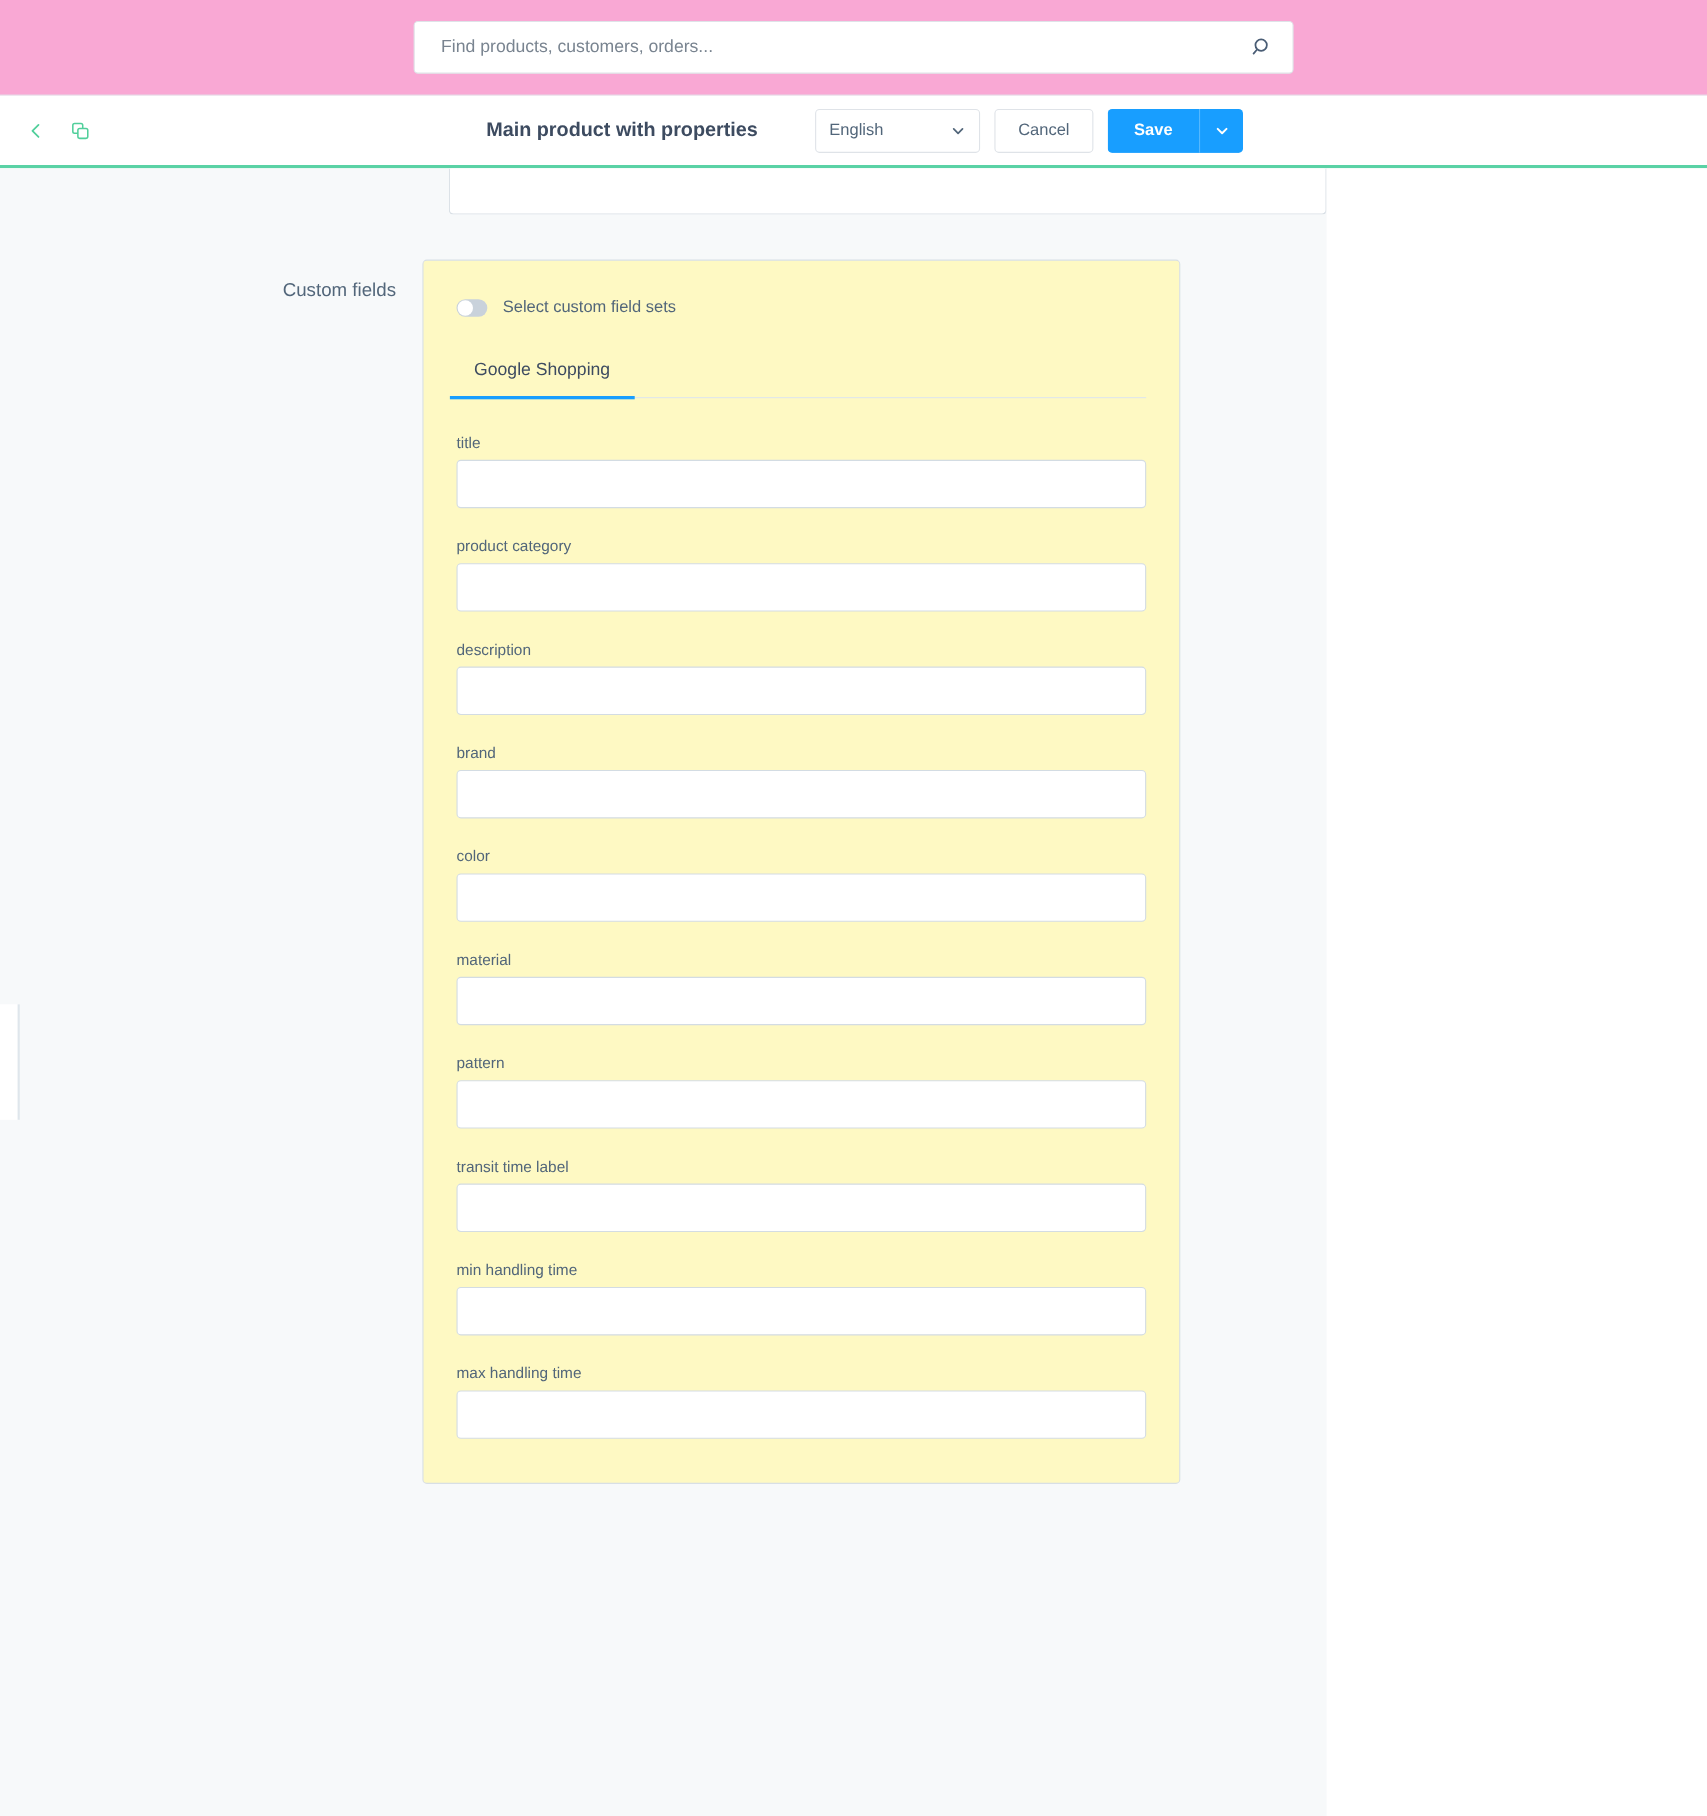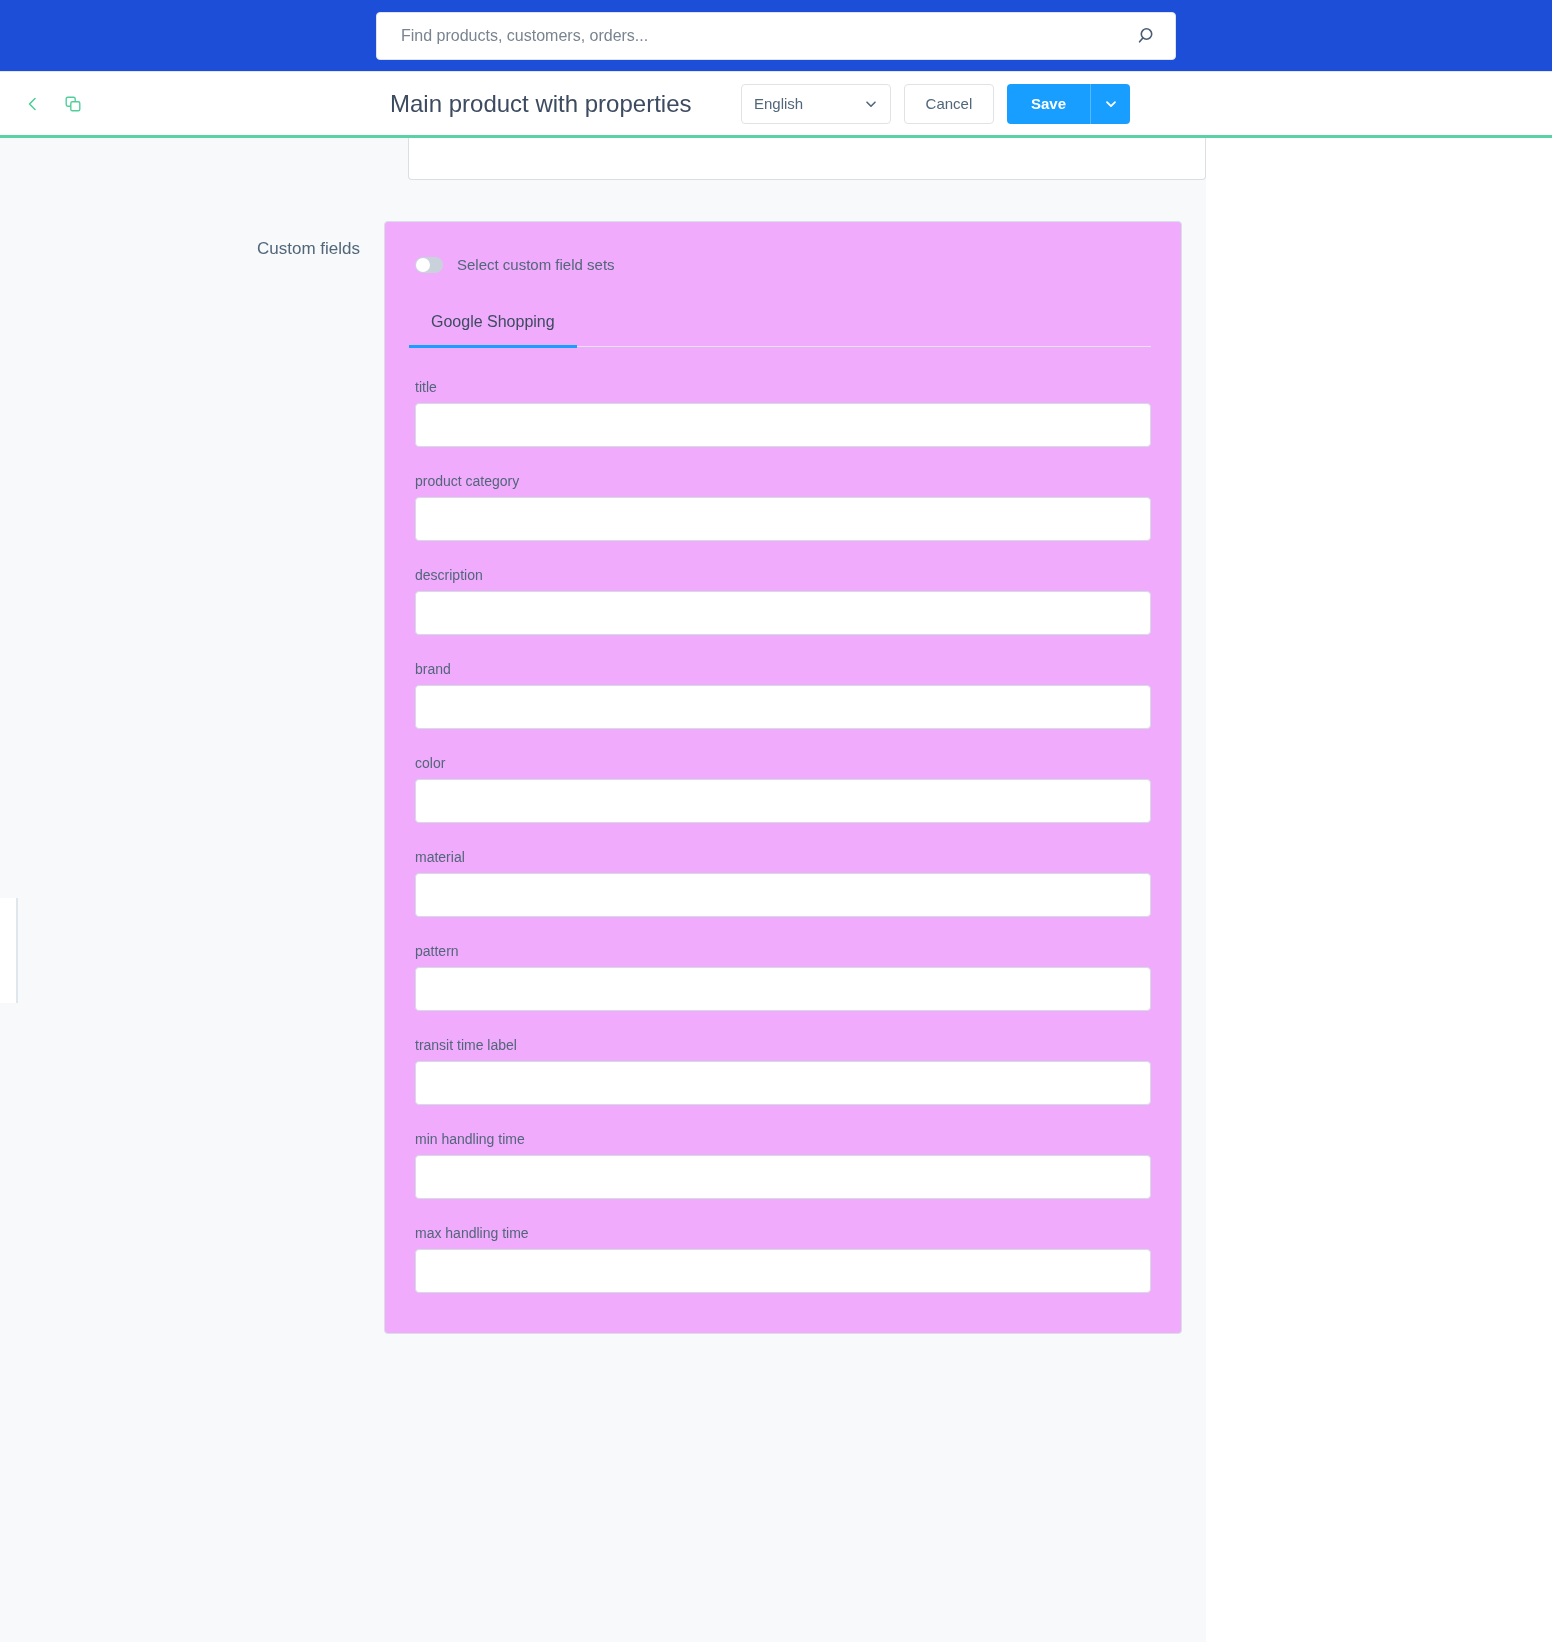--- a/index.html
+++ b/index.html
@@ -8,22 +8,22 @@
     width: 1552px;
     height: 1651px;
     background: #ffffff;
     font-family: "Liberation Sans", sans-serif;
     overflow: hidden;
   }
 
   
   .topbar {
     position: relative;
-    height: 72px;
-    background: #1d4ed8;
+    height: 87px;
+    background: #f9a8d4;
     border-bottom: 1px solid #e0e6eb;
     display: flex;
     align-items: center;
     justify-content: center;
   }
   .search-wrap {
     position: relative;
     width: 800px;
     height: 48px;
   }
@@ -75,26 +75,26 @@
     height: 26px;
     display: flex;
     align-items: center;
     justify-content: center;
     color: #51cf9b;
     background: transparent;
     border: none;
     cursor: pointer;
   }
   .sb-title {
-    font-size: 24px;
-    font-weight: normal;
+    font-size: 18px;
+    font-weight: bold;
     color: #3d4b60;
     white-space: nowrap;
     flex: 1;
-    text-align: left;
+    text-align: center;
     padding-left: 10px;
   }
   .sb-right {
     display: flex;
     align-items: center;
     gap: 13px;
     flex: none;
     margin-right: 406px;
   }
   .lang-select {
@@ -231,22 +231,22 @@
   .section-label {
     width: 384px;
     padding-right: 24px;
     text-align: right;
     font-size: 17px;
     color: #52667a;
     padding-top: 18px;
     flex: none;
   }
   .card {
-    width: 798px;
-    background: #f0abfc;
+    width: 689px;
+    background: #fef9c3;
     border: 1px solid #d8dfe5;
     border-radius: 4px;
     padding: 34px 30px 40px 30px;
     flex: none;
   }
 
   .toggle-row {
     display: flex;
     align-items: center;
     gap: 14px;

